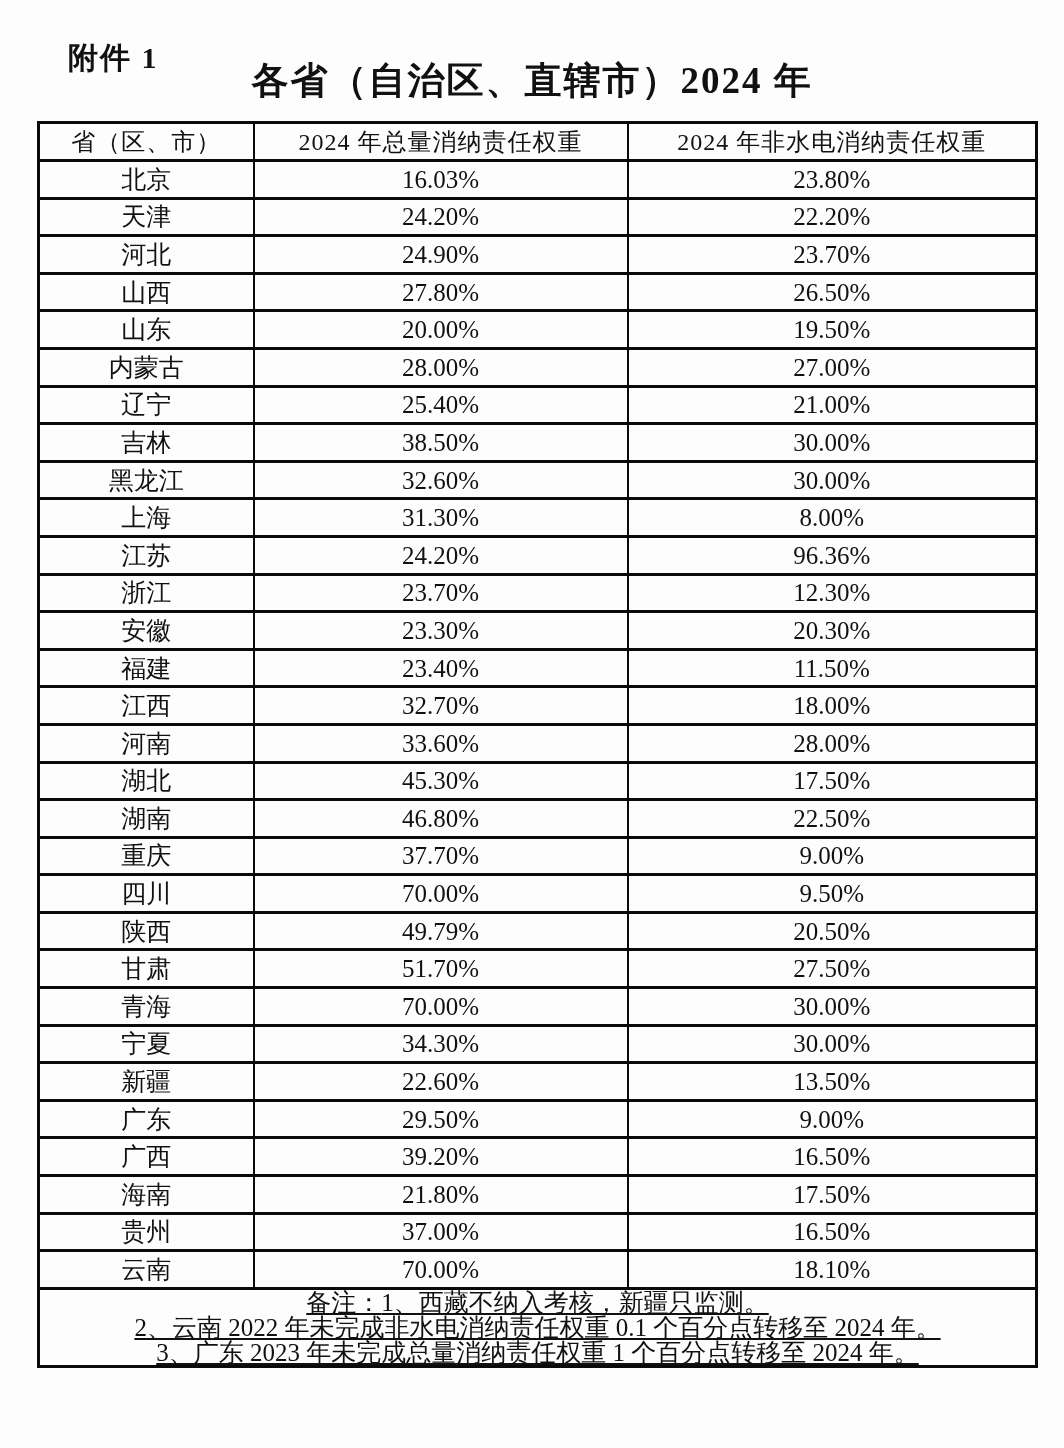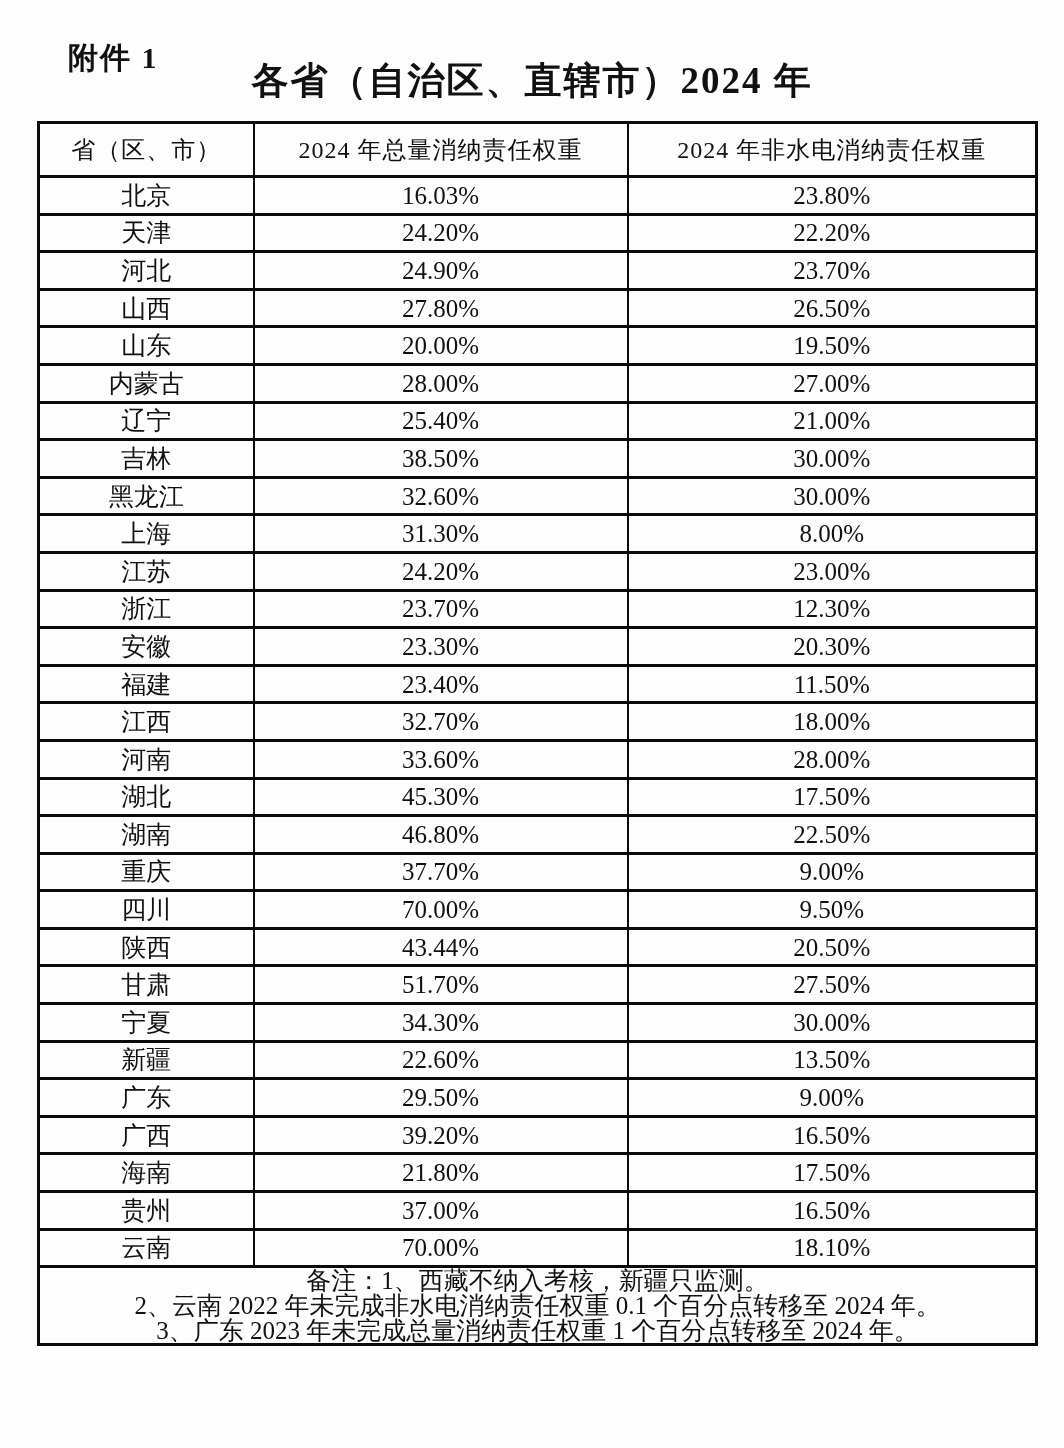--- a/index.html
+++ b/index.html
@@ -50,40 +50,41 @@
   col.c3 { width: 409px; }
   table.weights th {
     border: 2px solid #0a0a0a;
     border-top-width: 3px;
     border-bottom-width: 3px;
     height: 35px;
     font-size: 24px;
     font-weight: normal;
     text-align: center;
     vertical-align: middle;
-    padding: 8px;
+    padding: 0;
     letter-spacing: 1px;
   }
   table.weights td {
     border: 2px solid #0a0a0a;
     border-top-width: 3px;
     border-bottom-width: 3px;
     height: 34.6px;
     font-size: 25px;
     text-align: center;
     vertical-align: middle;
     padding: 0;
     line-height: 1;
   }
   td.notes-cell {
     text-align: left;
     height: auto;
     padding: 6px 8px 10px 10px;
     font-size: 26px;
     line-height: 39px;
+    text-decoration: underline;
   }
   .note-line { white-space: nowrap; }
   .note-line.indent { }
 </style>
 </head>
 <body>
 
 <div class="page">
 
   <div class="attachment-label">附件 1</div>
@@ -162,21 +163,21 @@
 
     <tr>
       <td>上海</td>
       <td>31.30%</td>
       <td>8.00%</td>
     </tr>
 
     <tr>
       <td>江苏</td>
       <td>24.20%</td>
-      <td>23.00%</td>
+      <td>96.36%</td>
     </tr>
 
     <tr>
       <td>浙江</td>
       <td>23.70%</td>
       <td>12.30%</td>
     </tr>
 
     <tr>
       <td>安徽</td>
@@ -221,30 +222,35 @@
     </tr>
 
     <tr>
       <td>四川</td>
       <td>70.00%</td>
       <td>9.50%</td>
     </tr>
 
     <tr>
       <td>陕西</td>
-      <td>43.44%</td>
+      <td>49.79%</td>
       <td>20.50%</td>
     </tr>
 
     <tr>
       <td>甘肃</td>
       <td>51.70%</td>
       <td>27.50%</td>
     </tr>
 
+    <tr>
+      <td>青海</td>
+      <td>70.00%</td>
+      <td>30.00%</td>
+    </tr>
 
     <tr>
       <td>宁夏</td>
       <td>34.30%</td>
       <td>30.00%</td>
     </tr>
 
     <tr>
       <td>新疆</td>
       <td>22.60%</td>

